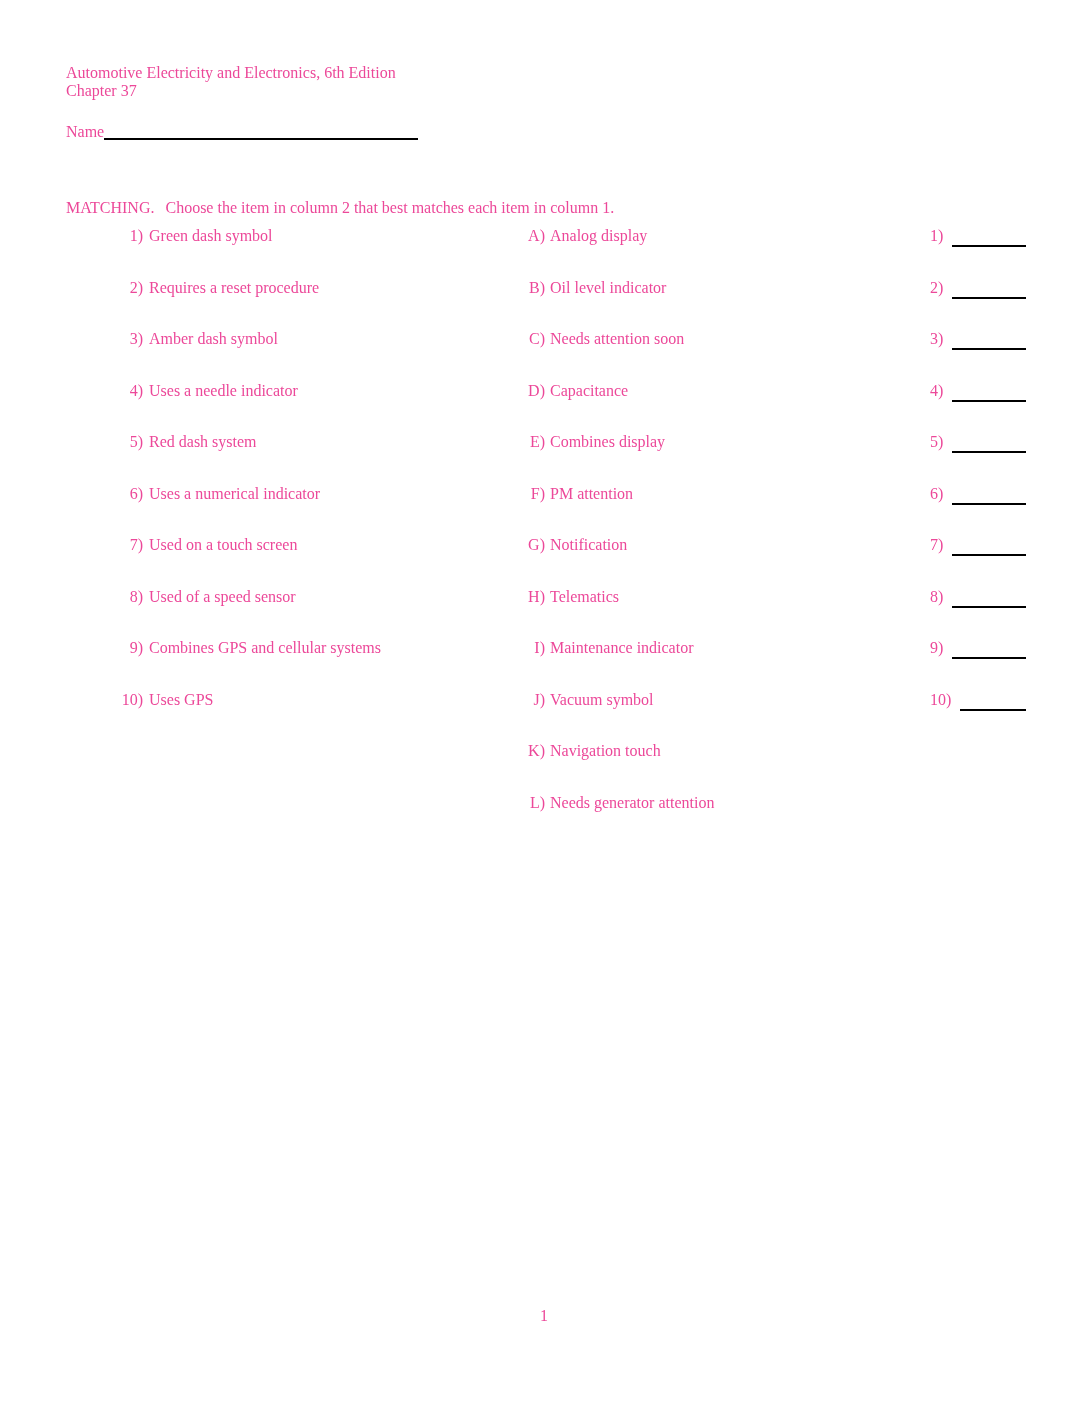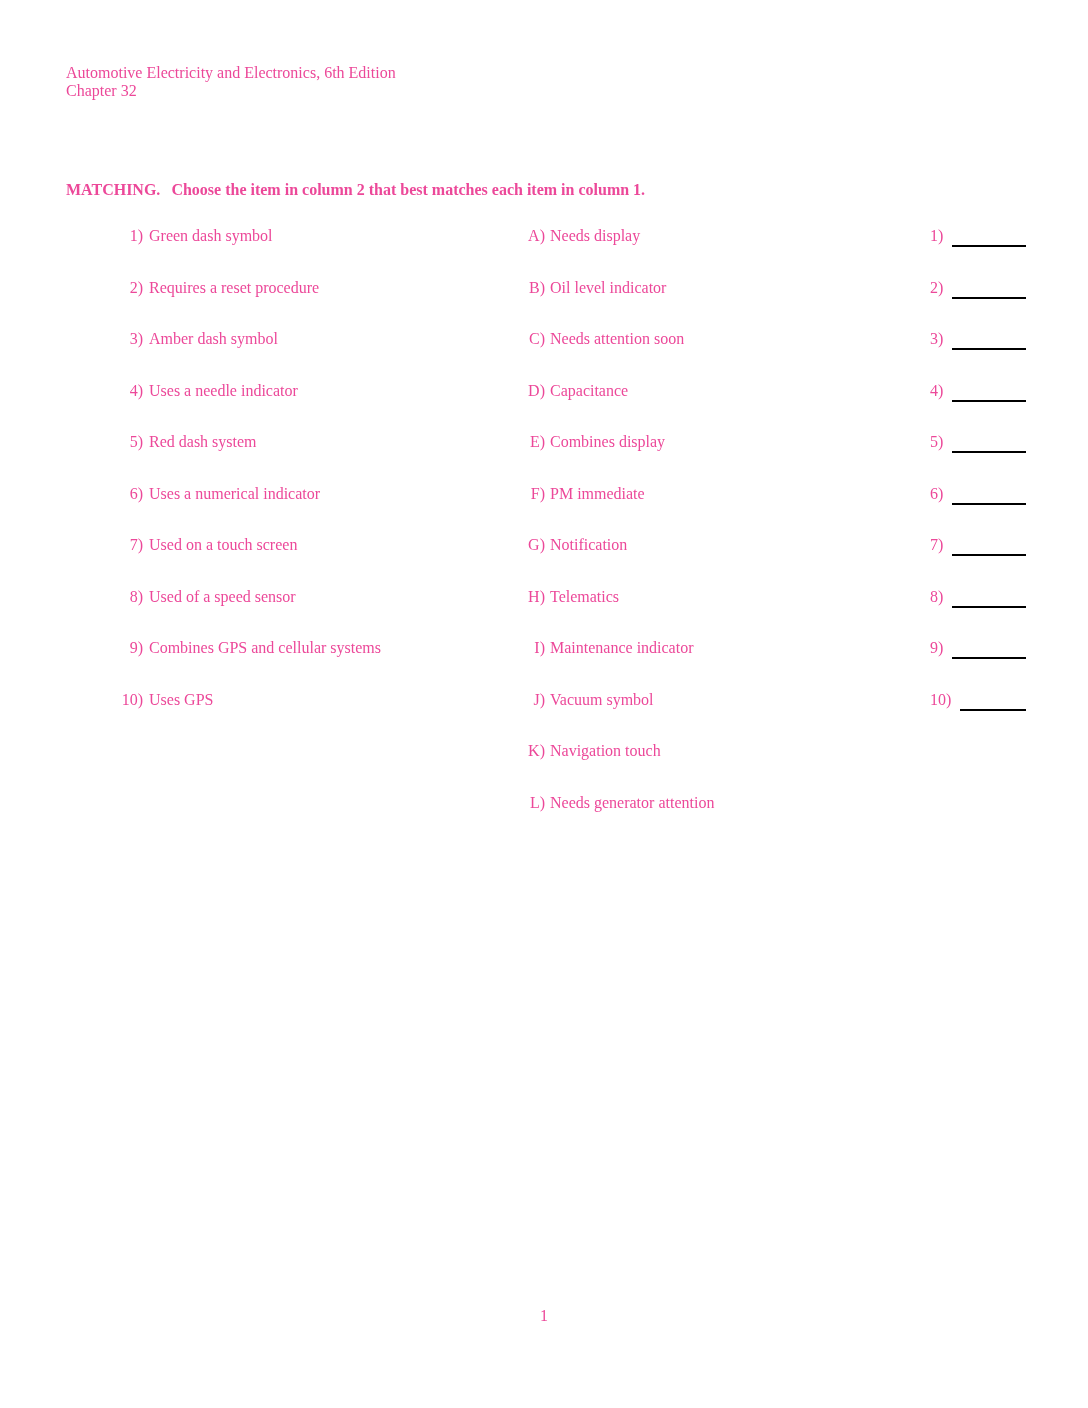--- a/index.html
+++ b/index.html
@@ -33,22 +33,22 @@
   .name-line {
     display: inline-block;
     width: 314px;
     height: 0;
     border-bottom: 2px solid #000000;
     vertical-align: -3px;
   }
   .heading {
     position: absolute;
     left: 66px;
-    top: 180px;
-    font-weight: bold;
+    top: 198px;
+    font-weight: normal;
     line-height: 20px;
     white-space: nowrap;
   }
   .heading .hlabel {
     margin-right: 11px;
   }
   .col {
     position: absolute;
     top: 226px;
   }
@@ -94,23 +94,26 @@
     line-height: 20px;
   }
 </style>
 </head>
 <body>
 
 <div class="page">
 
   <div class="header">
     <div>Automotive Electricity and Electronics, 6th Edition</div>
-    <div>Chapter 32</div>
-  </div>
-
+    <div>Chapter 37</div>
+  </div>
+
+  <div class="name-row">
+    <span>Name</span><span class="name-line"></span>
+  </div>
 
   <div class="heading">
     <span class="hlabel">MATCHING.</span><span>Choose the item in column 2 that best matches each item in column 1.</span>
   </div>
 
   <div class="col col1">
     <div class="mrow">
       <span class="num">1)</span>
       <span class="txt">Green dash symbol</span>
     </div>
@@ -148,41 +151,41 @@
     </div>
     <div class="mrow">
       <span class="num">10)</span>
       <span class="txt">Uses GPS</span>
     </div>
   </div>
 
   <div class="col col2">
     <div class="mrow">
       <span class="letter">A)</span>
-      <span class="txt">Needs display</span>
+      <span class="txt">Analog display</span>
     </div>
     <div class="mrow">
       <span class="letter">B)</span>
       <span class="txt">Oil level indicator</span>
     </div>
     <div class="mrow">
       <span class="letter">C)</span>
       <span class="txt">Needs attention soon</span>
     </div>
     <div class="mrow">
       <span class="letter">D)</span>
       <span class="txt">Capacitance</span>
     </div>
     <div class="mrow">
       <span class="letter">E)</span>
       <span class="txt">Combines display</span>
     </div>
     <div class="mrow">
       <span class="letter">F)</span>
-      <span class="txt">PM immediate</span>
+      <span class="txt">PM attention</span>
     </div>
     <div class="mrow">
       <span class="letter">G)</span>
       <span class="txt">Notification</span>
     </div>
     <div class="mrow">
       <span class="letter">H)</span>
       <span class="txt">Telematics</span>
     </div>
     <div class="mrow">

